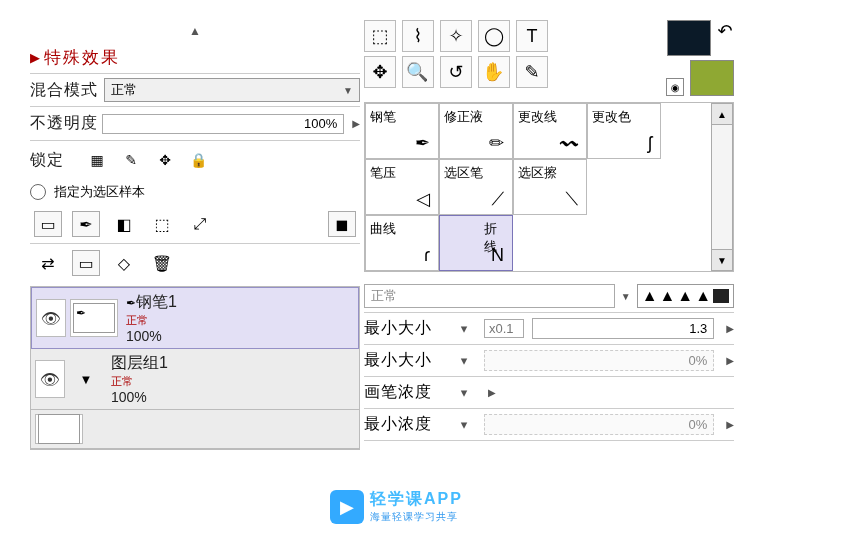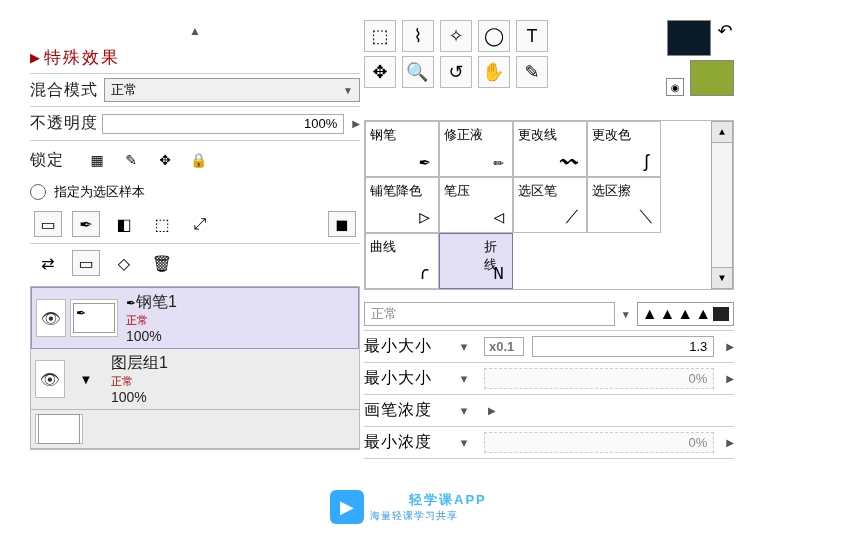--- a/index.html
+++ b/index.html
@@ -57,48 +57,48 @@
 .tool-btn { width: 32px; height: 32px; border: 1px solid #bbb; background: #fafafa; display: flex; align-items: center; justify-content: center; font-size: 18px; }
 
 .color-box { display: flex; flex-direction: column; gap: 4px; align-items: center; padding-left: 6px; }
 .color-swatch { width: 44px; height: 36px; border: 1px solid #888; }
 .swatch-dark { background: #0b1a28; }
 .swatch-green { background: #8fa833; }
 .swap-arrow { font-size: 18px; }
 .small-circle { width: 18px; height: 18px; border: 1px solid #888; display:flex; align-items:center; justify-content:center; font-size:10px; }
 
 
-.cat-panel { border: 1px solid #bbb; margin-top: 24px; display: flex; font-family: Liberation Mono, monospace; }
+.cat-panel { border: 1px solid #bbb; margin-top: 6px; display: flex; }
 .cat-grid { flex: 1; }
 .cat-row { display: flex; }
 .cat-cell { border: 1px solid #bbb; width: 74px; height: 56px; padding: 4px; position: relative; font-size: 13px; }
 .cat-cell.selected { background: #e3e0f5; border: 1px solid #7a74b8; padding-left: 44px; }
 .cat-cell .cell-icon { position: absolute; bottom: 4px; right: 8px; font-size: 18px; }
 .cat-scroll { width: 22px; display: flex; flex-direction: column; }
 .scroll-btn { height: 22px; border: 1px solid #aaa; background: #e8e8e8; display: flex; align-items: center; justify-content: center; font-size: 10px; }
 .scroll-track { flex: 1; background: #f4f4f4; border-left: 1px solid #aaa; border-right: 1px solid #aaa; }
 
 
 .brush-section { margin-top: 8px; }
 .brush-mode-row { display: flex; align-items: center; gap: 6px; padding: 4px 0; border-bottom: 1px solid #ccc; }
 .brush-mode-input { flex: 1; border: 1px solid #aaa; background: #fff; padding: 2px 6px; color: #888; }
 .brush-shapes { display: flex; gap: 2px; border: 1px solid #999; padding: 2px 4px; align-items: center; }
 .shape { font-size: 16px; }
 .shape-sq { width: 16px; height: 14px; background: #222; }
 
 .setting-row { display: flex; align-items: center; gap: 8px; padding: 5px 0; border-bottom: 1px solid #ccc; }
 .setting-label { width: 80px; font-size: 16px; letter-spacing: 1px; }
 .setting-sub { width: 24px; text-align: center; color: #555; }
-.setting-x { width: 40px; border: 1px solid #aaa; padding: 1px 4px; font-size: 13px; color: #777; font-weight: bold; }
+.setting-x { width: 40px; border: 1px solid #aaa; padding: 1px 4px; font-size: 13px; color: #777; }
 .setting-val { flex: 1; text-align: right; border: 1px solid #aaa; padding: 2px 6px; background: #fff; }
 .setting-pct { flex: 1; text-align: right; border: 1px solid #ccc; border-style: dashed; padding: 2px 6px; background: #fafafa; color: #888; }
 
 .watermark { position: absolute; bottom: 10px; left: 330px; display: flex; align-items: center; gap: 6px; }
 .wm-icon { width: 34px; height: 34px; background: #33aaff; border-radius: 6px; display: flex; align-items: center; justify-content: center; color: #fff; font-size: 18px; }
-.wm-text { font-size: 13px; color: #44bbff; font-weight: 700; letter-spacing: 2px; margin-left: 39px; }
+.wm-text { font-size: 16px; color: #44bbff; font-weight: 700; letter-spacing: 2px; }
 .wm-sub { font-size: 10px; color: #3399ee; letter-spacing: 1px; }
 </style>
 </head>
 <body>
 
 <div class="container">
 
   <div class="left-panel">
     <div class="arrows-top">
       <span>▲</span>
@@ -237,24 +237,20 @@
               <div>更改线</div>
               <div class="cell-icon">〰</div>
             </div>
             <div class="cat-cell">
               <div>更改色</div>
               <div class="cell-icon">ʃ</div>
             </div>
           </div>
           <div class="cat-row">
             <div class="cat-cell">
-              <div>铺笔降色</div>
-              <div class="cell-icon">▷</div>
-            </div>
-            <div class="cat-cell">
               <div>笔压</div>
               <div class="cell-icon">◁</div>
             </div>
             <div class="cat-cell">
               <div>选区笔</div>
               <div class="cell-icon">⟋</div>
             </div>
             <div class="cat-cell">
               <div>选区擦</div>
               <div class="cell-icon">⟍</div>

